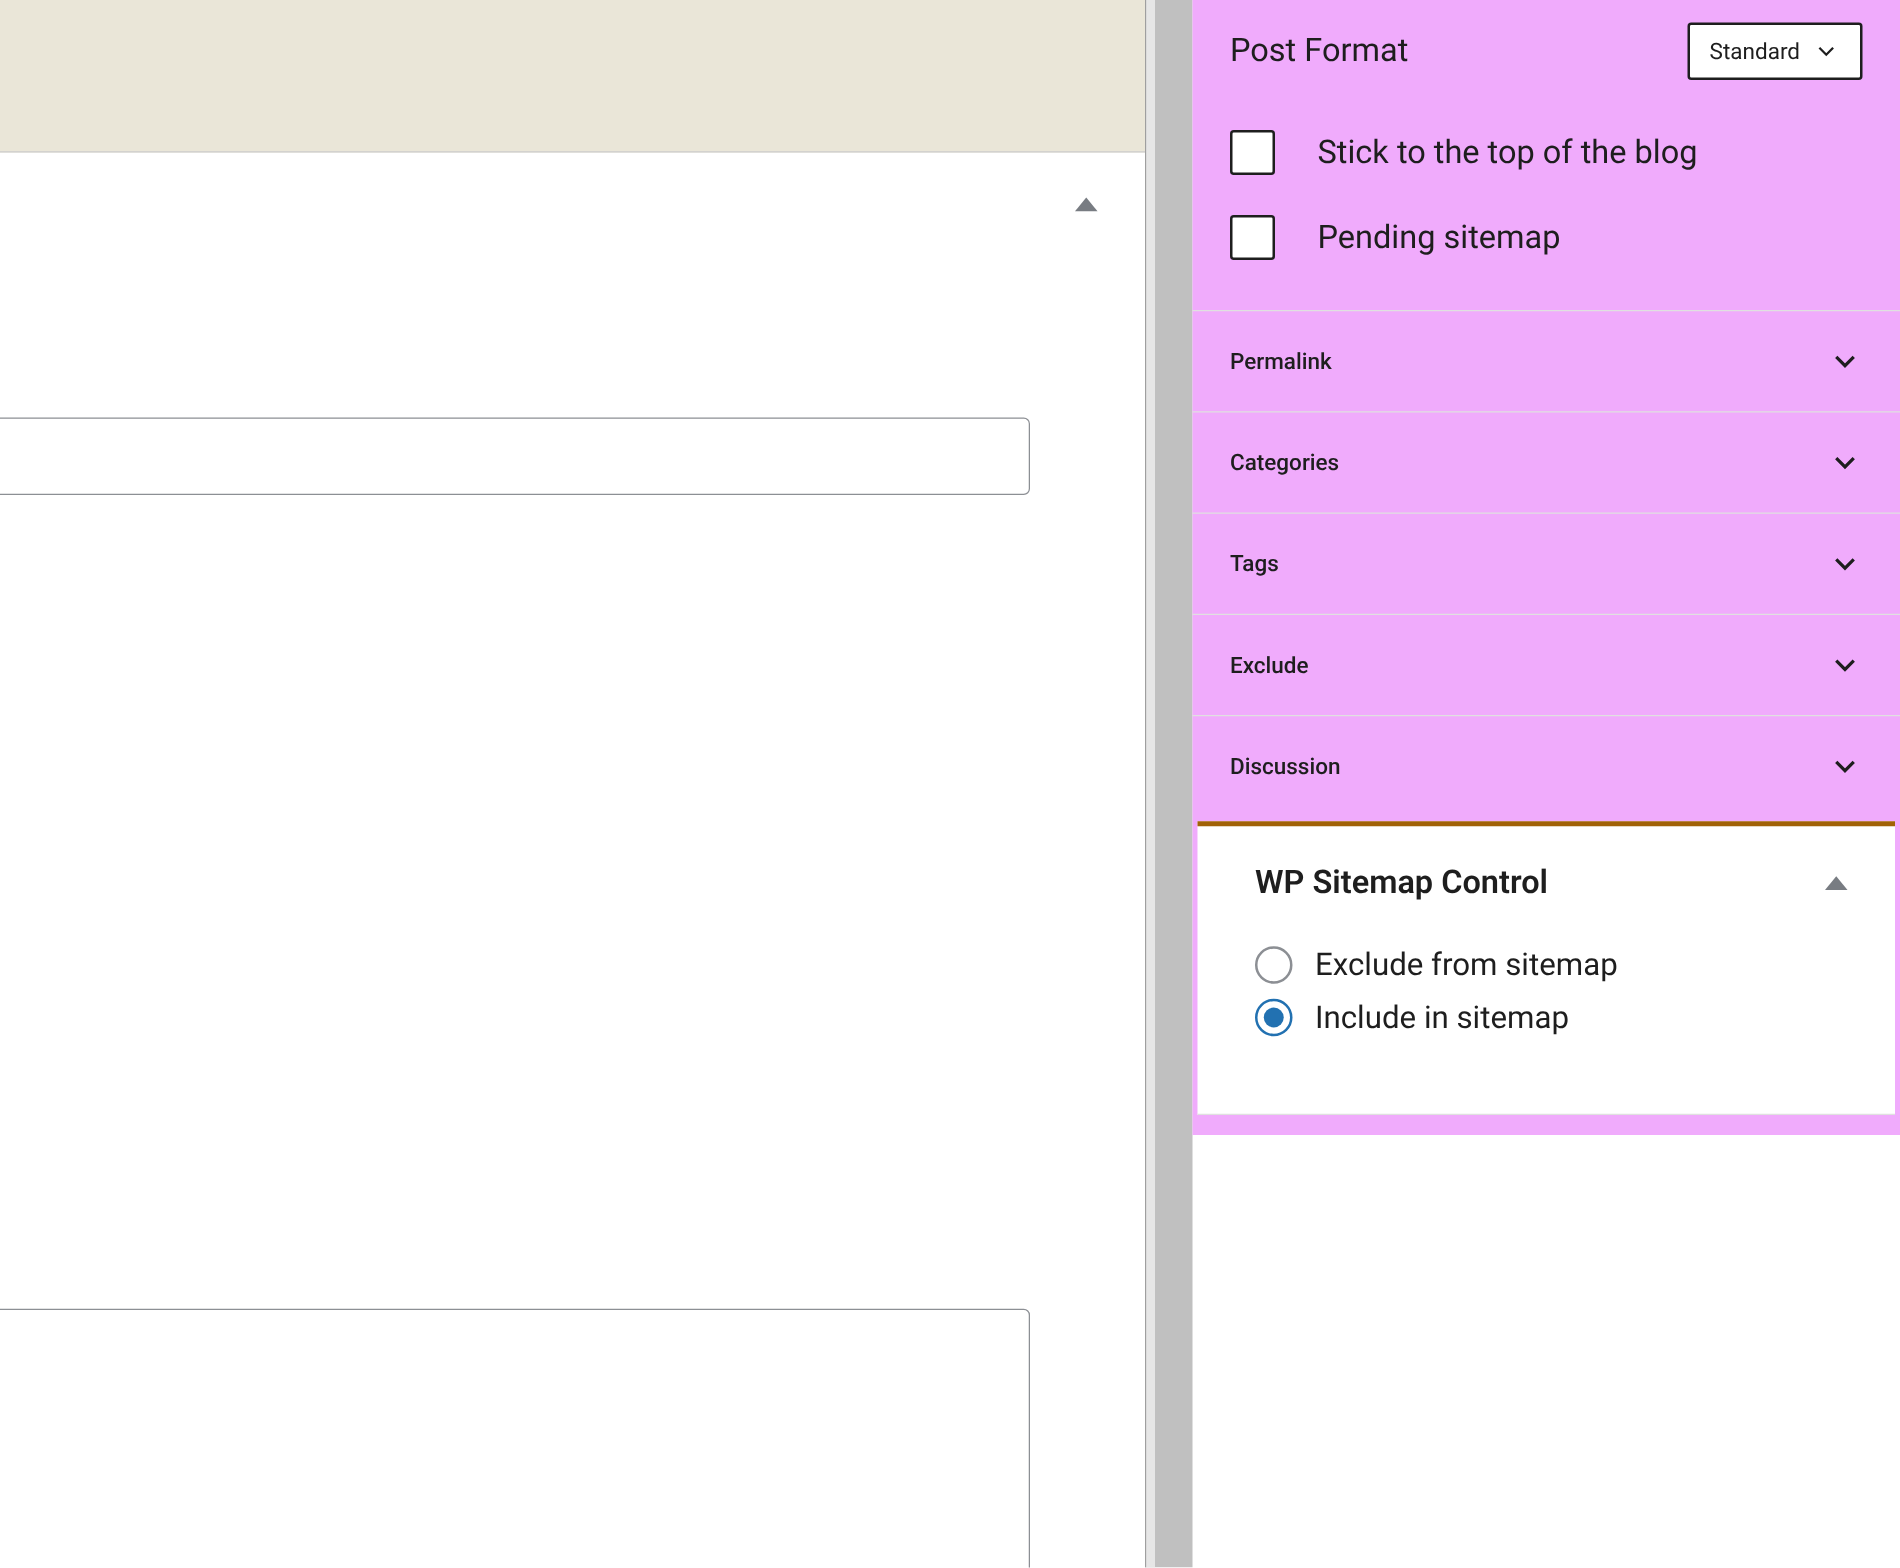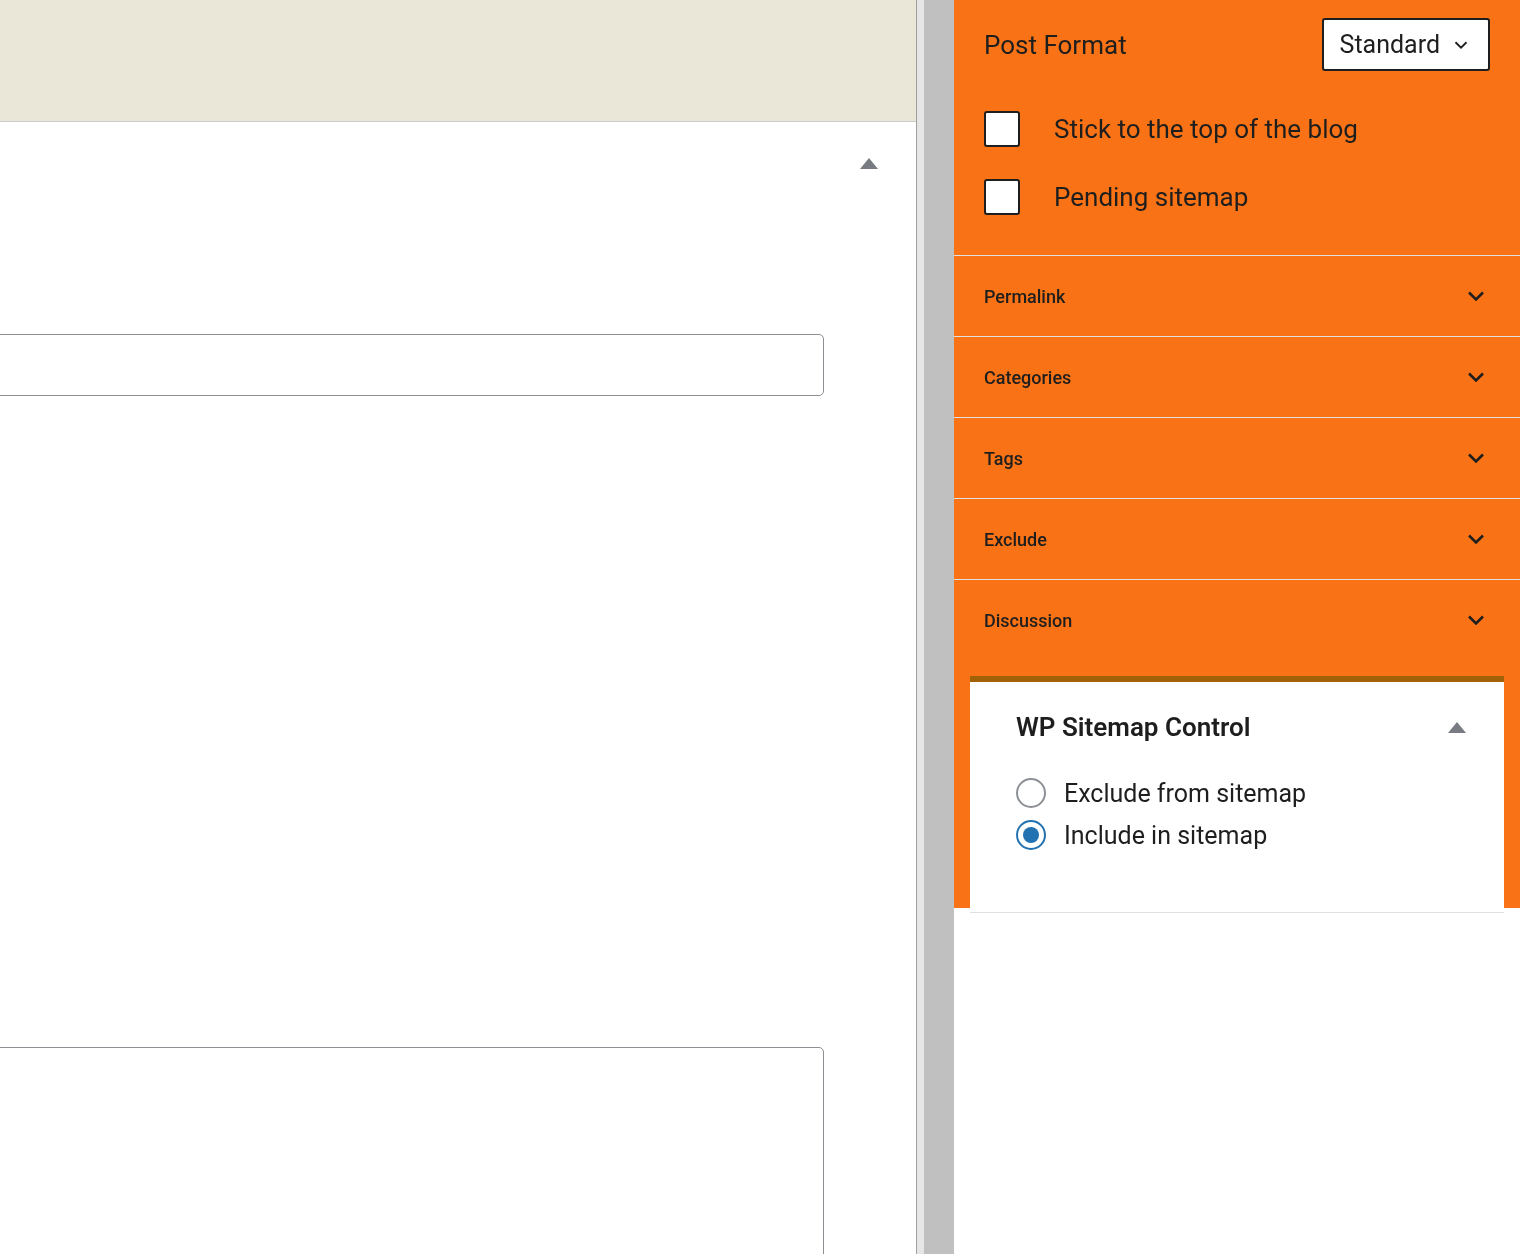--- a/index.html
+++ b/index.html
@@ -73,40 +73,40 @@
     background: #e6e6e6;
   }
 
   
   .sidebar {
     position: absolute;
     left: 954px;
     top: 0;
     width: 566px;
     height: 908px;
-    background: #f97316;
+    background: #f0abfc;
   }
   .row-format {
     display: flex;
     align-items: center;
     justify-content: space-between;
     padding: 18px 30px 24px 30px;
   }
   .row-format-label {
     font-size: 26px;
     color: #1e1e1e;
   }
   .select-box {
     display: flex;
     align-items: center;
     gap: 10px;
     border: 2px solid #1e1e1e;
     border-radius: 3px;
     padding: 10px 16px;
-    font-size: 25px;
+    font-size: 18px;
     cursor: pointer;
     background: #fff;
   }
   .select-box .chev { display:flex; }
   .check-row {
     display: flex;
     align-items: center;
     gap: 34px;
     padding: 16px 30px;
   }
@@ -131,22 +131,22 @@
   }
   .panel-header:first-of-type { border-top: 1px solid #e0e0e0; }
   .panel-title { font-size: 18px; font-weight: 500; }
   .chev-down {
     width: 28px; height: 28px;
     display:flex; align-items:center; justify-content:center;
   }
 
   
   .sitemap-box {
-    margin: 16px;
-    border-top: 6px solid #a16207;
+    margin: 4px;
+    border-top: 4px solid #a16207;
     background: #fff;
   }
   .sitemap-head {
     display:flex;
     align-items:center;
     justify-content: space-between;
     padding: 30px 38px 30px 46px;
     cursor: pointer;
   }
   .sitemap-title { font-size: 26px; font-weight: 600; }

